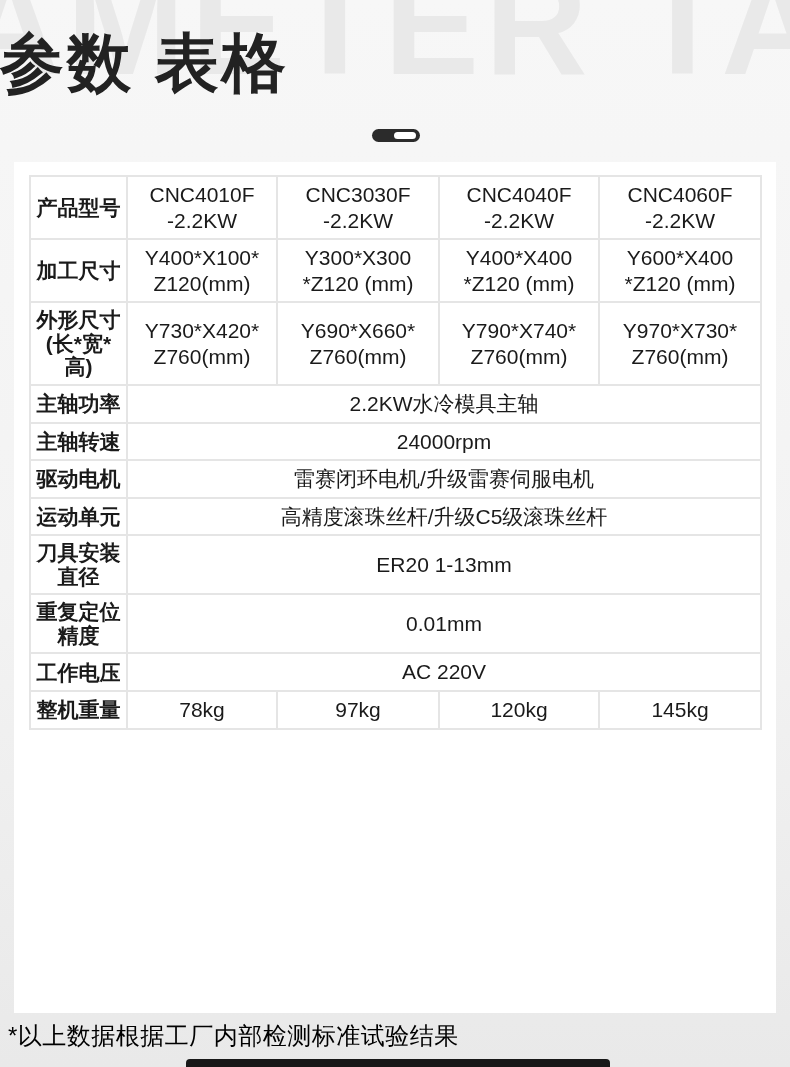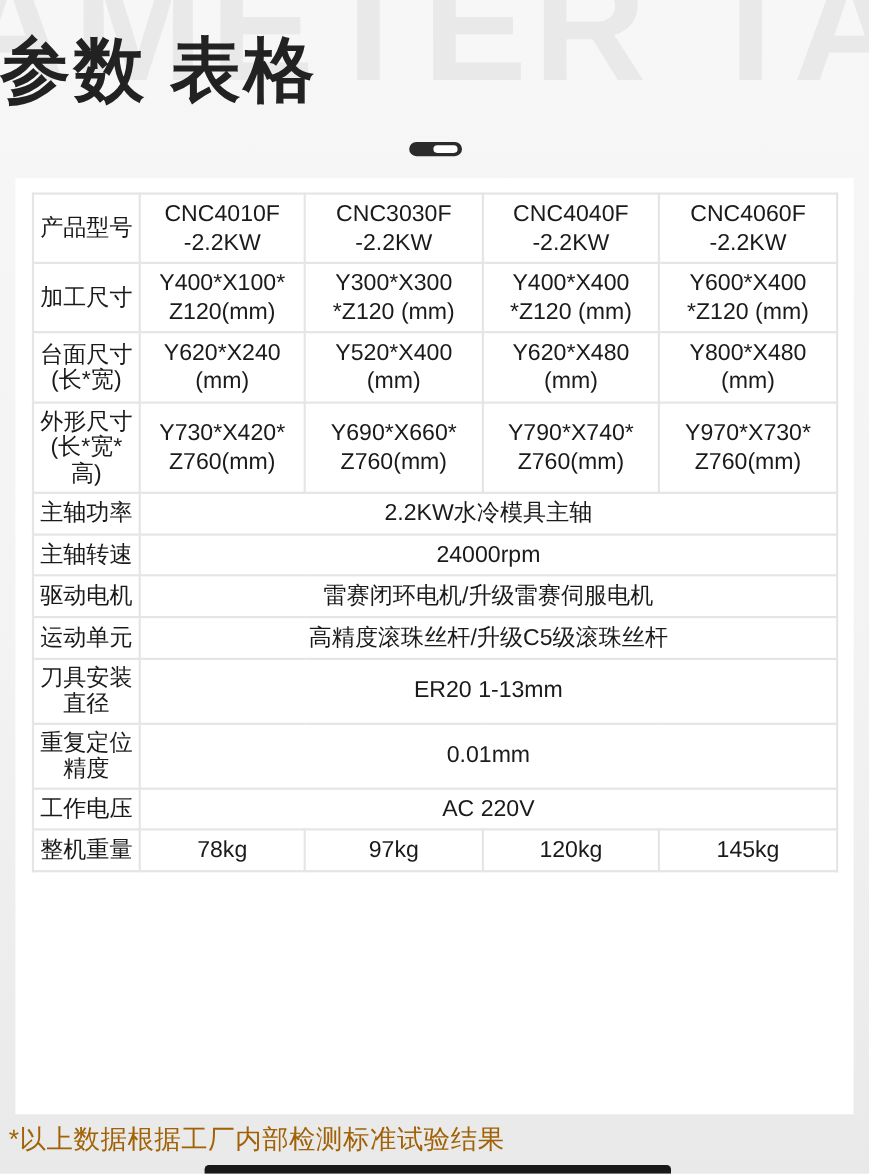--- a/index.html
+++ b/index.html
@@ -43,25 +43,25 @@
     border-collapse:collapse; table-layout:fixed;
   }
   table.spec-table td {
     border:2px solid #e5e5e5;
     text-align:center; vertical-align:middle;
     font-size:21px; line-height:1.22;
     padding:5px 2px;
     color:#1a1a1a;
     overflow:hidden;
   }
-  td.label-cell { font-weight:normal; padding:5px 0; }
+  td.label-cell { font-weight:bold; padding:5px 0; }
   td.label-cell div { line-height:1.12; }
   .footnote {
     position:absolute; left:8px; top:1020px;
-    font-size:24px; font-weight:500; color:#a16207;
+    font-size:24px; font-weight:500; color:#000000;
     letter-spacing:0.5px;
   }
   .bottom-bar {
     position:absolute; left:186px; bottom:0;
     width:424px; height:8px;
     background:#181818;
     border-radius:4px 4px 0 0;
   }
 </style>
 </head>
@@ -122,42 +122,20 @@
             <div>Y400*X400</div>
             <div>*Z120 (mm)</div>
           </td>
           <td>
             <div>Y600*X400</div>
             <div>*Z120 (mm)</div>
           </td>
         </tr>
         <tr>
           <td class="label-cell">
-            <div>台面尺寸</div>
-            <div>(长*宽)</div>
-          </td>
-          <td>
-            <div>Y620*X240</div>
-            <div>(mm)</div>
-          </td>
-          <td>
-            <div>Y520*X400</div>
-            <div>(mm)</div>
-          </td>
-          <td>
-            <div>Y620*X480</div>
-            <div>(mm)</div>
-          </td>
-          <td>
-            <div>Y800*X480</div>
-            <div>(mm)</div>
-          </td>
-        </tr>
-        <tr>
-          <td class="label-cell">
             <div>外形尺寸</div>
             <div>(长*宽*高)</div>
           </td>
           <td>
             <div>Y730*X420*</div>
             <div>Z760(mm)</div>
           </td>
           <td>
             <div>Y690*X660*</div>
             <div>Z760(mm)</div>

